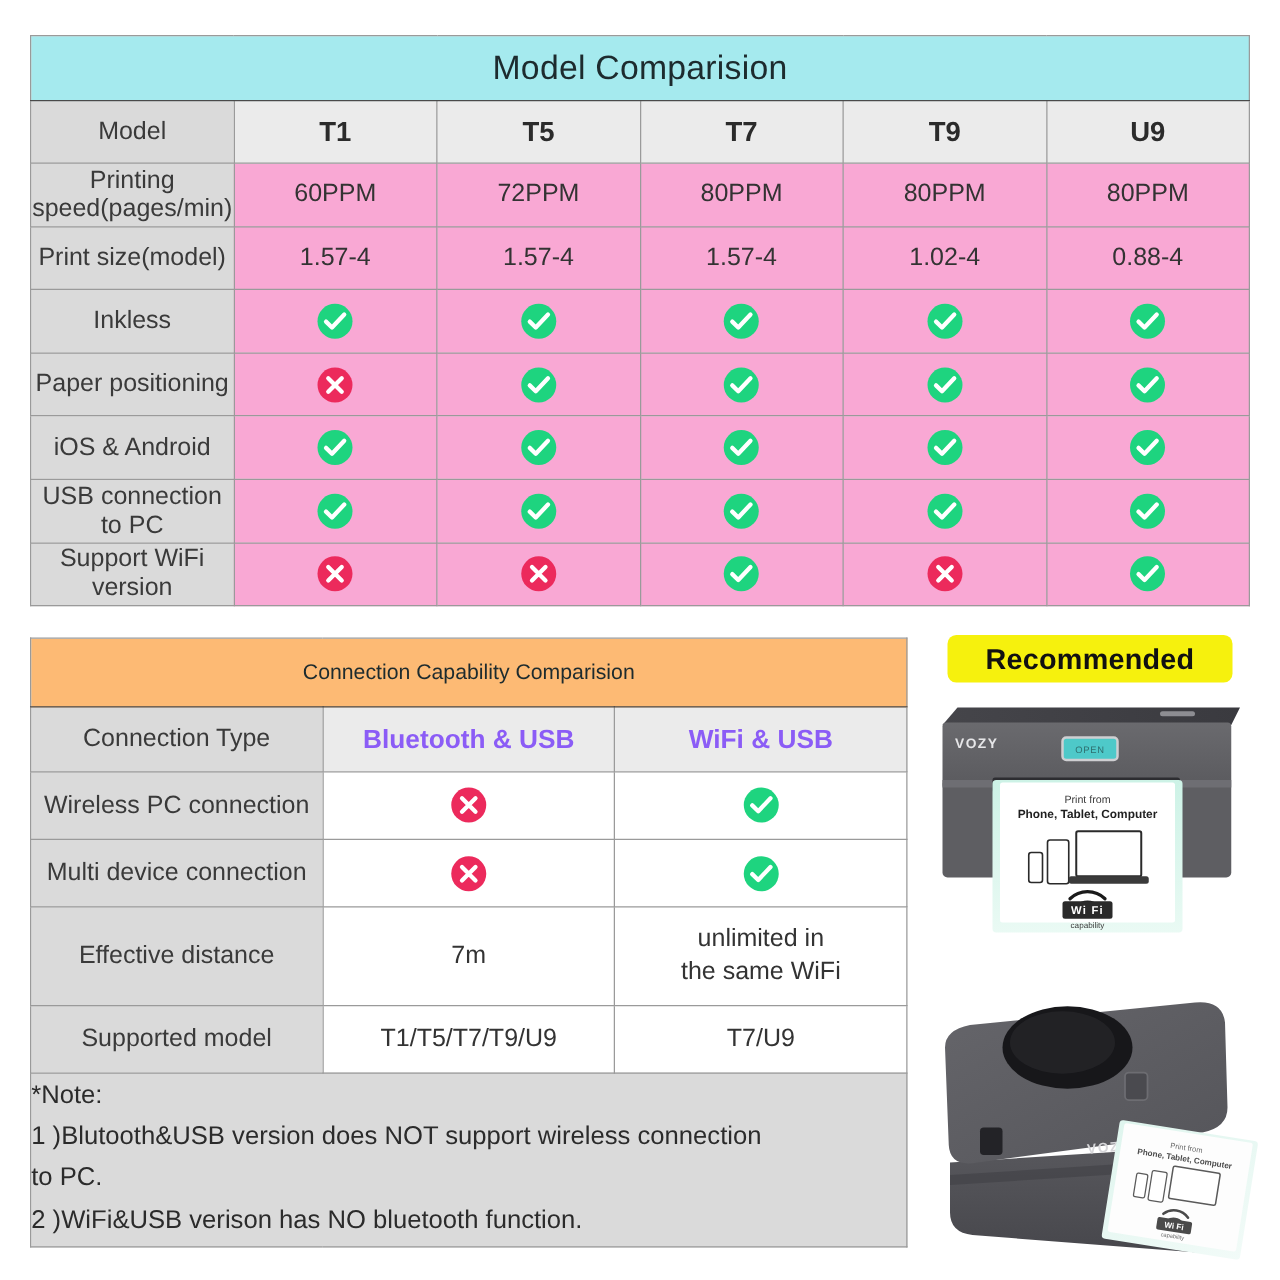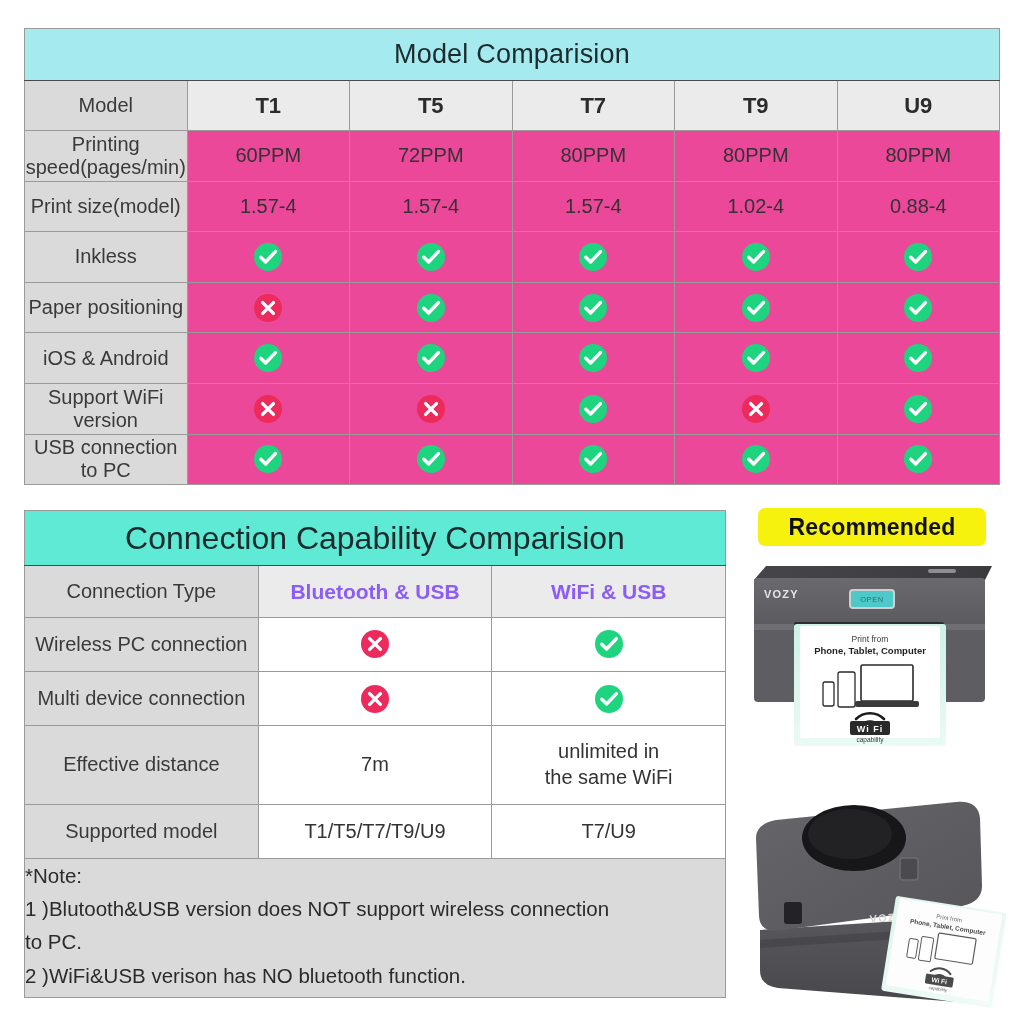--- a/index.html
+++ b/index.html
@@ -27,37 +27,37 @@
   }
   .t1 .lbl {
     background: #dadada; color: #3a3a3a;
     font-size: 20px; text-align: center; font-weight: 400;
   }
   .t1 .modhead {
     background: #ebebeb; color: #2b2b2b;
     font-size: 22px; font-weight: bold; text-align: center;
   }
   .t1 .val {
-    background: #ec4899; color: #333;
+    background: #f9a8d4; color: #333;
     font-size: 20px; text-align: center; font-weight: 400; margin-left: 44px;
   }
   .t1 .r-head { height: 50px; }
   .t1 .r { height: 50.6px; }
 
   
   .t2 {
     position: absolute; left: 24px; top: 510px;
     width: 702px; height: 488px;
     border: 1px solid #555; border-collapse: collapse;
     table-layout: fixed;
   }
   .t2 td { border: 1px solid #9a9a9a; padding: 0; }
   .t2 .title {
-    background: #5eead4; color: #1d2b2e;
-    font-size: 32px; text-align: center; height: 53px;
+    background: #fdba74; color: #1d2b2e;
+    font-size: 17px; text-align: center; height: 53px;
     border-bottom: 1px solid #4a4a4a;
   }
   .t2 .lbl {
     background: #dadada; color: #3a3a3a;
     font-size: 20px; text-align: center;
   }
   .t2 .colhead {
     background: #ebebeb; color: #8b5cf6;
     font-size: 21px; font-weight: bold; text-align: center;
   }
@@ -188,59 +188,59 @@
         <td class="val"><span class="ico"><svg viewBox="0 0 30 30" width="30" height="30">
                 <circle cx="15" cy="15" r="14" fill="#1ed47f"></circle>
                 <path d="M7.8 15.3 L12.6 20 L22.4 9.6" fill="none" stroke="#fff" stroke-width="3.4" stroke-linecap="round" stroke-linejoin="round"></path>
               </svg></span></td>
         <td class="val"><span class="ico"><svg viewBox="0 0 30 30" width="30" height="30">
                 <circle cx="15" cy="15" r="14" fill="#1ed47f"></circle>
                 <path d="M7.8 15.3 L12.6 20 L22.4 9.6" fill="none" stroke="#fff" stroke-width="3.4" stroke-linecap="round" stroke-linejoin="round"></path>
               </svg></span></td>
       </tr>
       <tr class="r">
+        <td class="lbl">USB connection to PC</td>
+        <td class="val"><span class="ico"><svg viewBox="0 0 30 30" width="30" height="30">
+                <circle cx="15" cy="15" r="14" fill="#1ed47f"></circle>
+                <path d="M7.8 15.3 L12.6 20 L22.4 9.6" fill="none" stroke="#fff" stroke-width="3.4" stroke-linecap="round" stroke-linejoin="round"></path>
+              </svg></span></td>
+        <td class="val"><span class="ico"><svg viewBox="0 0 30 30" width="30" height="30">
+                <circle cx="15" cy="15" r="14" fill="#1ed47f"></circle>
+                <path d="M7.8 15.3 L12.6 20 L22.4 9.6" fill="none" stroke="#fff" stroke-width="3.4" stroke-linecap="round" stroke-linejoin="round"></path>
+              </svg></span></td>
+        <td class="val"><span class="ico"><svg viewBox="0 0 30 30" width="30" height="30">
+                <circle cx="15" cy="15" r="14" fill="#1ed47f"></circle>
+                <path d="M7.8 15.3 L12.6 20 L22.4 9.6" fill="none" stroke="#fff" stroke-width="3.4" stroke-linecap="round" stroke-linejoin="round"></path>
+              </svg></span></td>
+        <td class="val"><span class="ico"><svg viewBox="0 0 30 30" width="30" height="30">
+                <circle cx="15" cy="15" r="14" fill="#1ed47f"></circle>
+                <path d="M7.8 15.3 L12.6 20 L22.4 9.6" fill="none" stroke="#fff" stroke-width="3.4" stroke-linecap="round" stroke-linejoin="round"></path>
+              </svg></span></td>
+        <td class="val"><span class="ico"><svg viewBox="0 0 30 30" width="30" height="30">
+                <circle cx="15" cy="15" r="14" fill="#1ed47f"></circle>
+                <path d="M7.8 15.3 L12.6 20 L22.4 9.6" fill="none" stroke="#fff" stroke-width="3.4" stroke-linecap="round" stroke-linejoin="round"></path>
+              </svg></span></td>
+      </tr>
+      <tr class="r">
         <td class="lbl">Support WiFi version</td>
         <td class="val"><span class="ico"><svg viewBox="0 0 30 30" width="30" height="30">
                 <circle cx="15" cy="15" r="14" fill="#ec2a5c"></circle>
                 <path d="M9.6 9.6 L20.4 20.4 M20.4 9.6 L9.6 20.4" fill="none" stroke="#fff" stroke-width="3.4" stroke-linecap="round"></path>
               </svg></span></td>
         <td class="val"><span class="ico"><svg viewBox="0 0 30 30" width="30" height="30">
                 <circle cx="15" cy="15" r="14" fill="#ec2a5c"></circle>
                 <path d="M9.6 9.6 L20.4 20.4 M20.4 9.6 L9.6 20.4" fill="none" stroke="#fff" stroke-width="3.4" stroke-linecap="round"></path>
               </svg></span></td>
         <td class="val"><span class="ico"><svg viewBox="0 0 30 30" width="30" height="30">
                 <circle cx="15" cy="15" r="14" fill="#1ed47f"></circle>
                 <path d="M7.8 15.3 L12.6 20 L22.4 9.6" fill="none" stroke="#fff" stroke-width="3.4" stroke-linecap="round" stroke-linejoin="round"></path>
               </svg></span></td>
         <td class="val"><span class="ico"><svg viewBox="0 0 30 30" width="30" height="30">
                 <circle cx="15" cy="15" r="14" fill="#ec2a5c"></circle>
                 <path d="M9.6 9.6 L20.4 20.4 M20.4 9.6 L9.6 20.4" fill="none" stroke="#fff" stroke-width="3.4" stroke-linecap="round"></path>
-              </svg></span></td>
-        <td class="val"><span class="ico"><svg viewBox="0 0 30 30" width="30" height="30">
-                <circle cx="15" cy="15" r="14" fill="#1ed47f"></circle>
-                <path d="M7.8 15.3 L12.6 20 L22.4 9.6" fill="none" stroke="#fff" stroke-width="3.4" stroke-linecap="round" stroke-linejoin="round"></path>
-              </svg></span></td>
-      </tr>
-      <tr class="r">
-        <td class="lbl">USB connection to PC</td>
-        <td class="val"><span class="ico"><svg viewBox="0 0 30 30" width="30" height="30">
-                <circle cx="15" cy="15" r="14" fill="#1ed47f"></circle>
-                <path d="M7.8 15.3 L12.6 20 L22.4 9.6" fill="none" stroke="#fff" stroke-width="3.4" stroke-linecap="round" stroke-linejoin="round"></path>
-              </svg></span></td>
-        <td class="val"><span class="ico"><svg viewBox="0 0 30 30" width="30" height="30">
-                <circle cx="15" cy="15" r="14" fill="#1ed47f"></circle>
-                <path d="M7.8 15.3 L12.6 20 L22.4 9.6" fill="none" stroke="#fff" stroke-width="3.4" stroke-linecap="round" stroke-linejoin="round"></path>
-              </svg></span></td>
-        <td class="val"><span class="ico"><svg viewBox="0 0 30 30" width="30" height="30">
-                <circle cx="15" cy="15" r="14" fill="#1ed47f"></circle>
-                <path d="M7.8 15.3 L12.6 20 L22.4 9.6" fill="none" stroke="#fff" stroke-width="3.4" stroke-linecap="round" stroke-linejoin="round"></path>
-              </svg></span></td>
-        <td class="val"><span class="ico"><svg viewBox="0 0 30 30" width="30" height="30">
-                <circle cx="15" cy="15" r="14" fill="#1ed47f"></circle>
-                <path d="M7.8 15.3 L12.6 20 L22.4 9.6" fill="none" stroke="#fff" stroke-width="3.4" stroke-linecap="round" stroke-linejoin="round"></path>
               </svg></span></td>
         <td class="val"><span class="ico"><svg viewBox="0 0 30 30" width="30" height="30">
                 <circle cx="15" cy="15" r="14" fill="#1ed47f"></circle>
                 <path d="M7.8 15.3 L12.6 20 L22.4 9.6" fill="none" stroke="#fff" stroke-width="3.4" stroke-linecap="round" stroke-linejoin="round"></path>
               </svg></span></td>
       </tr>
     </tbody>
   </table>
 
   <table class="t2">

